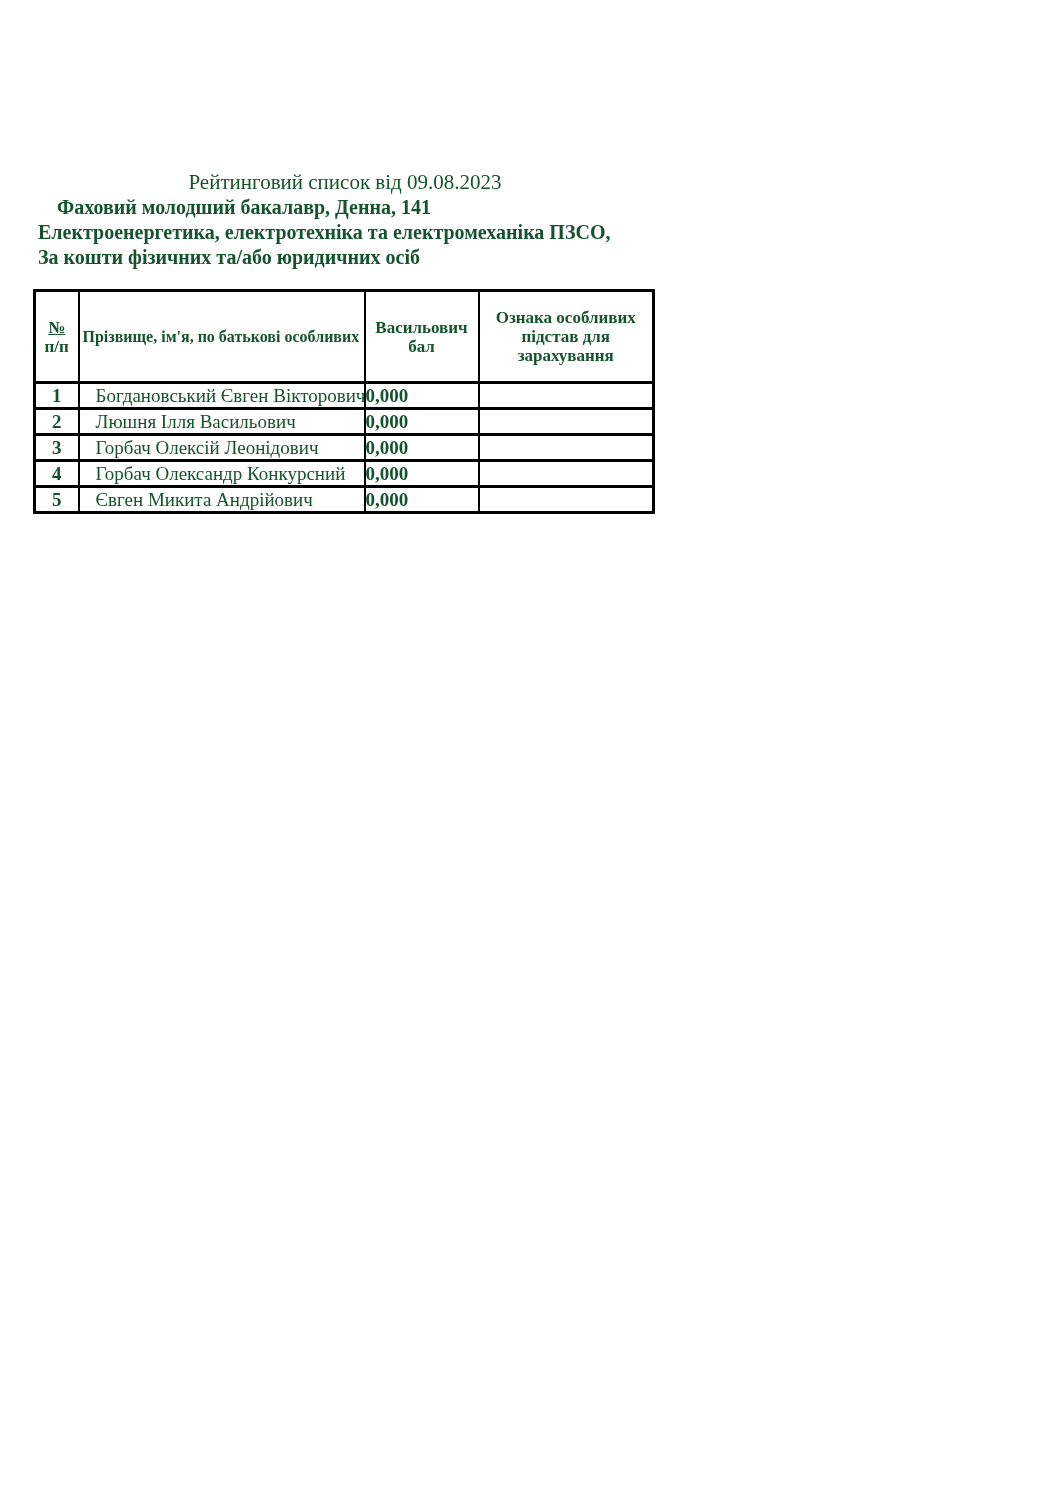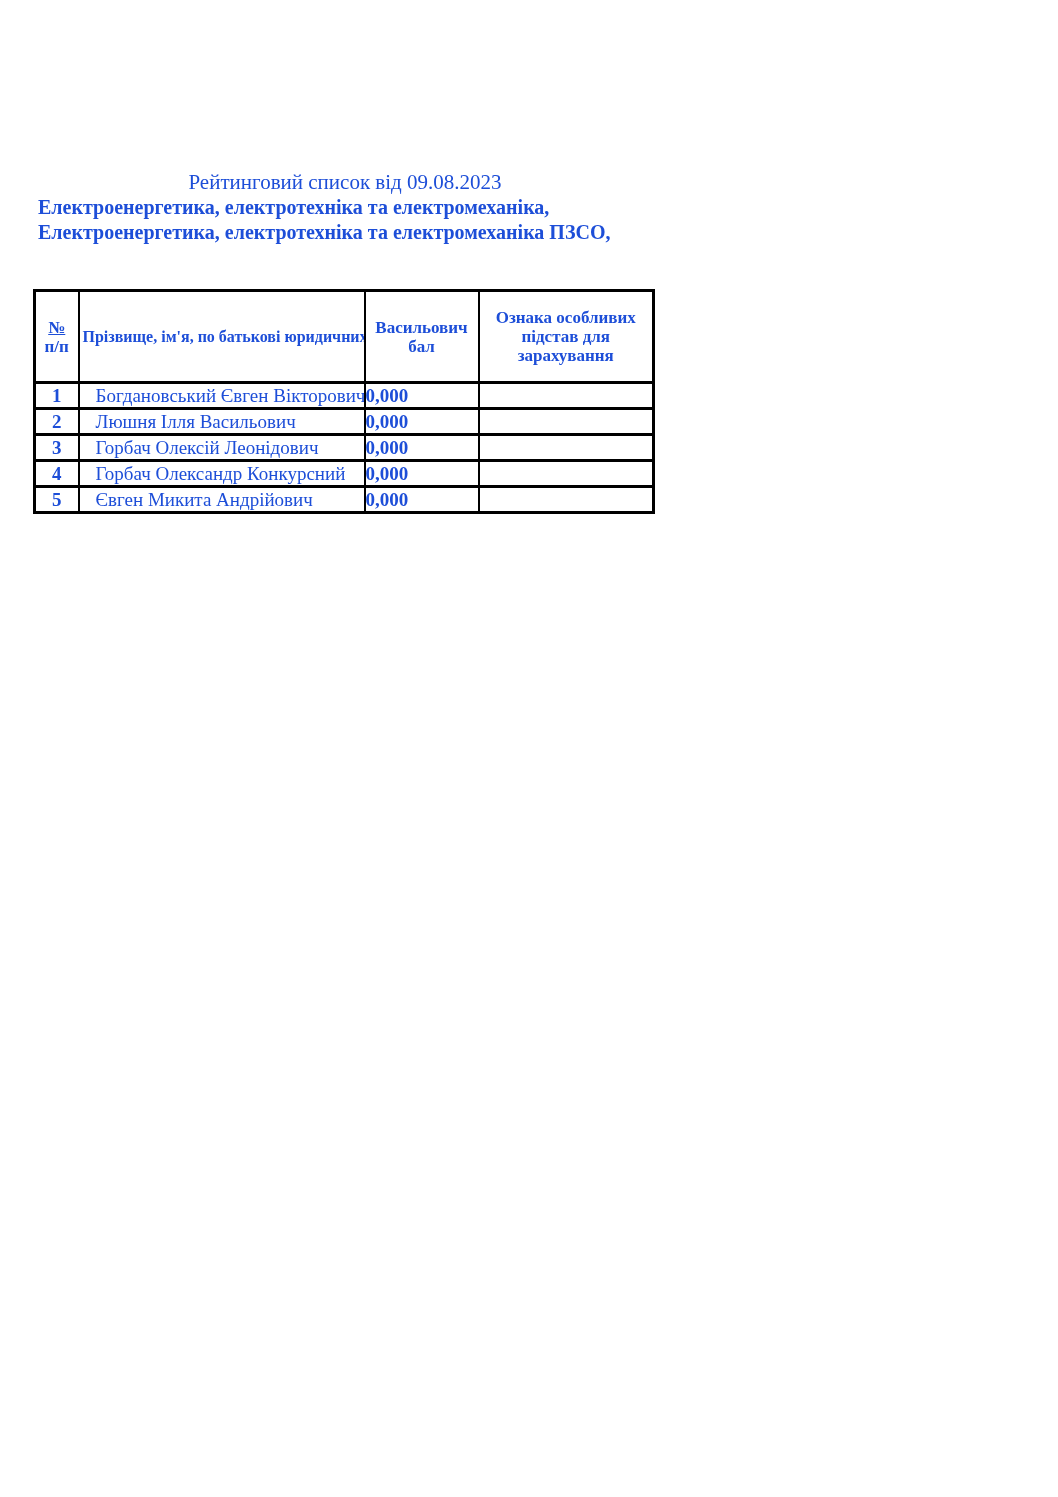--- a/index.html
+++ b/index.html
@@ -5,21 +5,21 @@
   html, body {
     margin: 0;
     padding: 0;
     background: #ffffff;
   }
   .page {
     position: relative;
     width: 1058px;
     height: 1497px;
     background: #ffffff;
-    color: #1d4ed8;
+    color: #14532d;
     font-family: "Liberation Serif", "DejaVu Serif", serif;
     overflow: hidden;
   }
   .header-block {
     position: absolute;
     left: 38px;
     top: 169px;
     width: 614px;
   }
   .doc-title {
@@ -103,38 +103,39 @@
     font-size: 19px;
   }
 </style>
 </head>
 <body>
 
 <div class="page">
 
   <div class="header-block">
     <div class="doc-title">Рейтинговий список від 09.08.2023</div>
-    <div class="program-line">Електроенергетика, електротехніка та електромеханіка,</div>
+    <div class="program-line indented">Фаховий молодший бакалавр, Денна, 141</div>
     <div class="program-line">Електроенергетика, електротехніка та електромеханіка ПЗСО,</div>
+    <div class="program-line">За кошти фізичних та/або юридичних осіб</div>
   </div>
 
   <table class="rating-table">
     <colgroup>
       <col class="c-num">
       <col class="c-name">
       <col class="c-score">
       <col class="c-spec">
     </colgroup>
     <thead>
       <tr>
         <th class="h-num">
           <span class="num-top">№</span>
           <span class="num-bottom">п/п</span>
         </th>
-        <th class="h-name">Прізвище, ім'я, по батькові юридичних</th>
+        <th class="h-name">Прізвище, ім'я, по батькові особливих</th>
         <th class="h-score">Васильович бал</th>
         <th class="h-spec">Ознака особливих підстав для зарахування</th>
       </tr>
     </thead>
     <tbody>
         <tr>
           <td class="col-num">1</td>
           <td class="col-name">Богдановський Євген Вікторович</td>
           <td class="col-score">0,000</td>
           <td class="col-special"></td>

